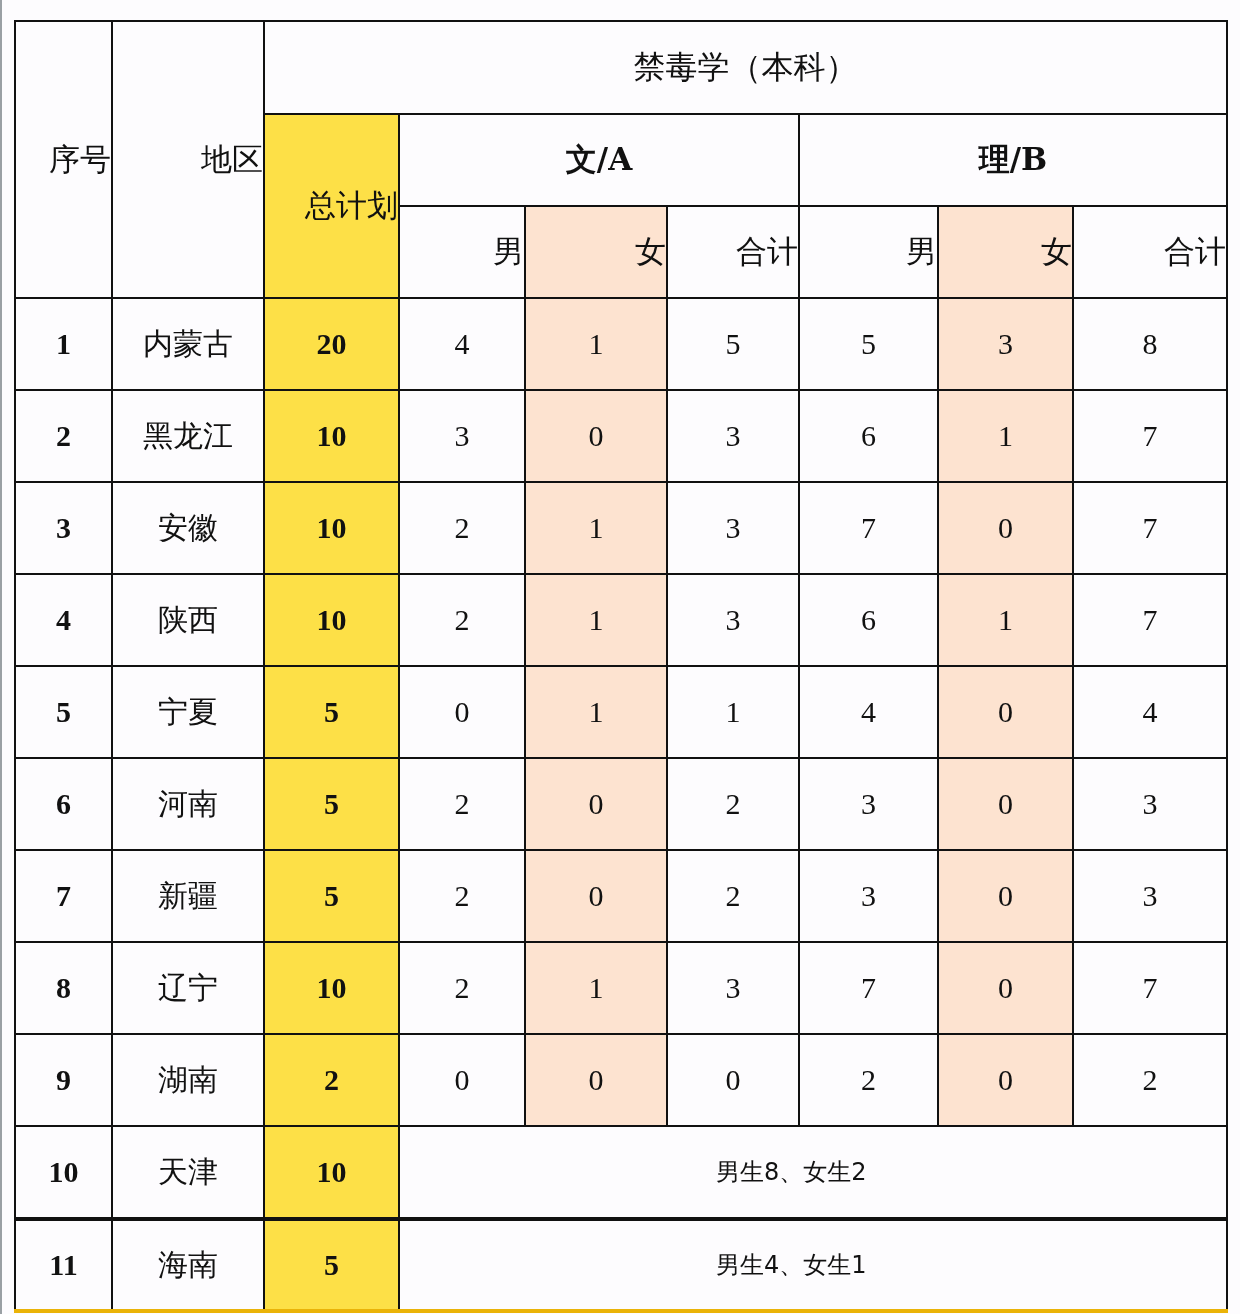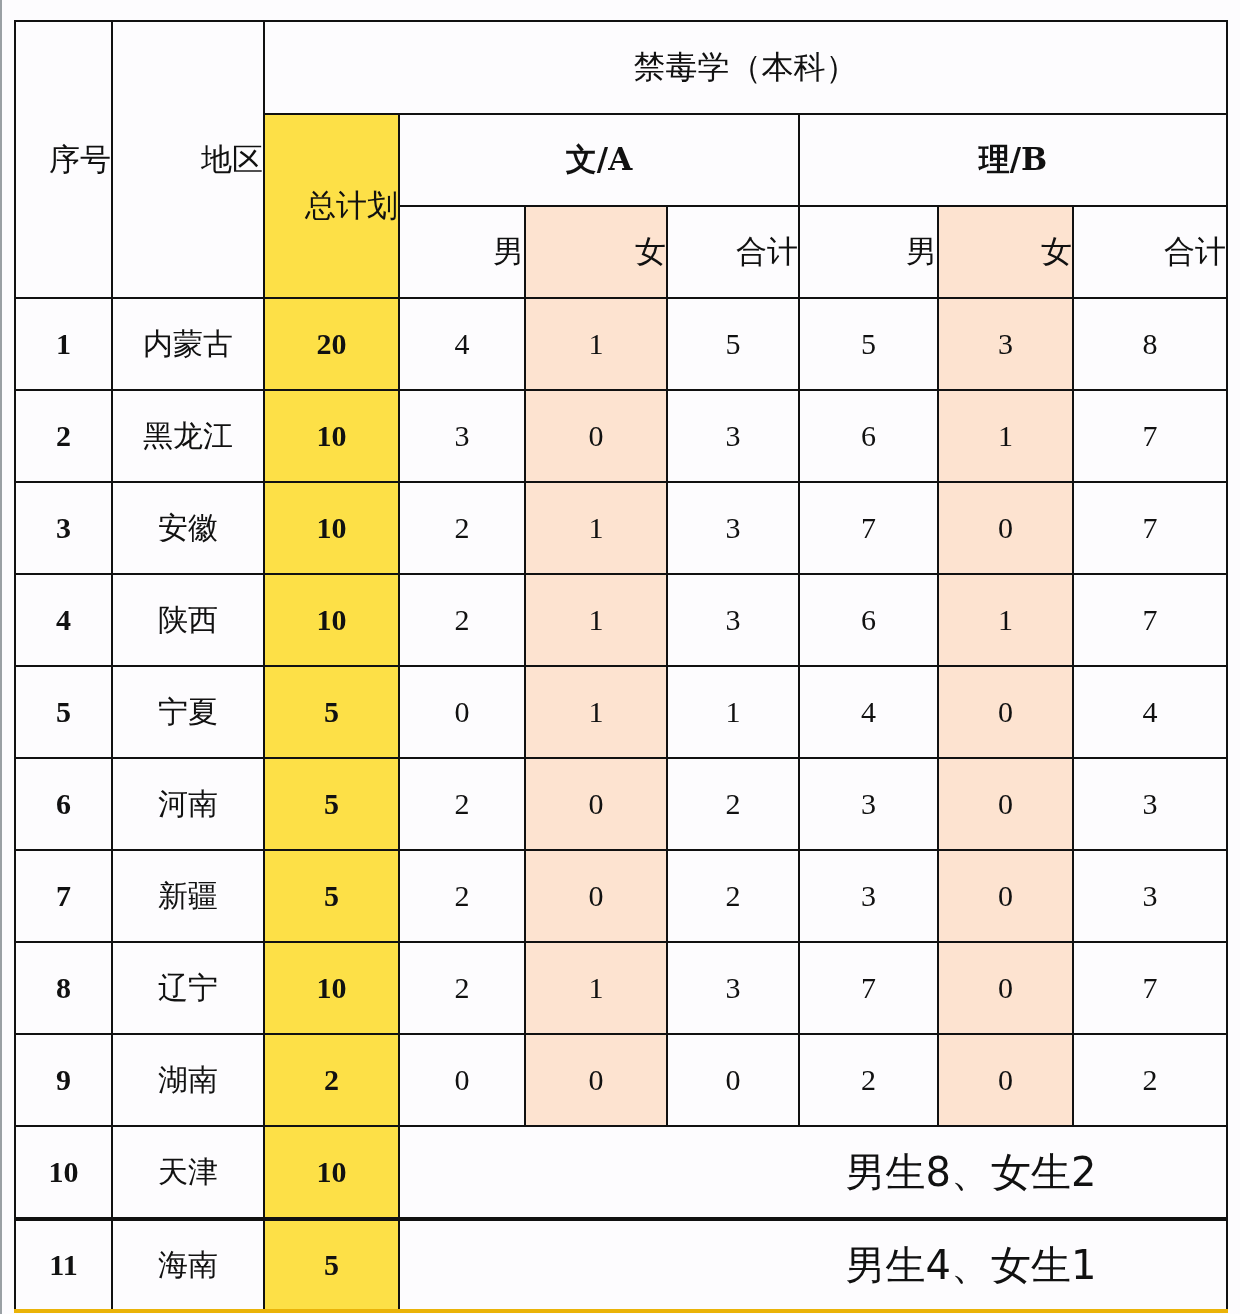--- a/index.html
+++ b/index.html
@@ -10,21 +10,21 @@
   td { border: 2px solid #111; text-align: center; vertical-align: middle; padding: 0; }
   .blue { background: #fde047; }
   .peach { background: #fde3d0; }
   .hdr { font-family: "DejaVu Sans", "Liberation Sans", sans-serif; font-size: 31px; text-align: right; }
   .hdr-title { font-family: Liberation Serif, serif; font-size: 32px; }
   .grp { font-size: 31px; font-weight: bold; border-radius: 25px; }
   .seq { font-family: "Liberation Serif", serif; font-weight: bold; font-size: 30px; }
   .region { font-family: "DejaVu Sans", "Liberation Sans", sans-serif; font-size: 30px; }
   .total { font-family: "Liberation Serif", serif; font-weight: bold; font-size: 30px; }
   .num { font-family: "Liberation Serif", serif; font-size: 30px; }
-  .merged { font-family: "DejaVu Sans", "Liberation Sans", sans-serif; font-size: 40px; text-align: center; padding-left: 316px; }
+  .merged { font-family: "DejaVu Sans", "Liberation Sans", sans-serif; font-size: 24px; text-align: left; padding-left: 316px; }
   tr.thick-top td { border-top: 4px solid #111; }
   .bottom-border td { border-bottom: 4px solid #eab308; }
 </style>
 </head>
 <body>
 
 <div class="leftbar"></div>
 
 <table>
   <colgroup>

